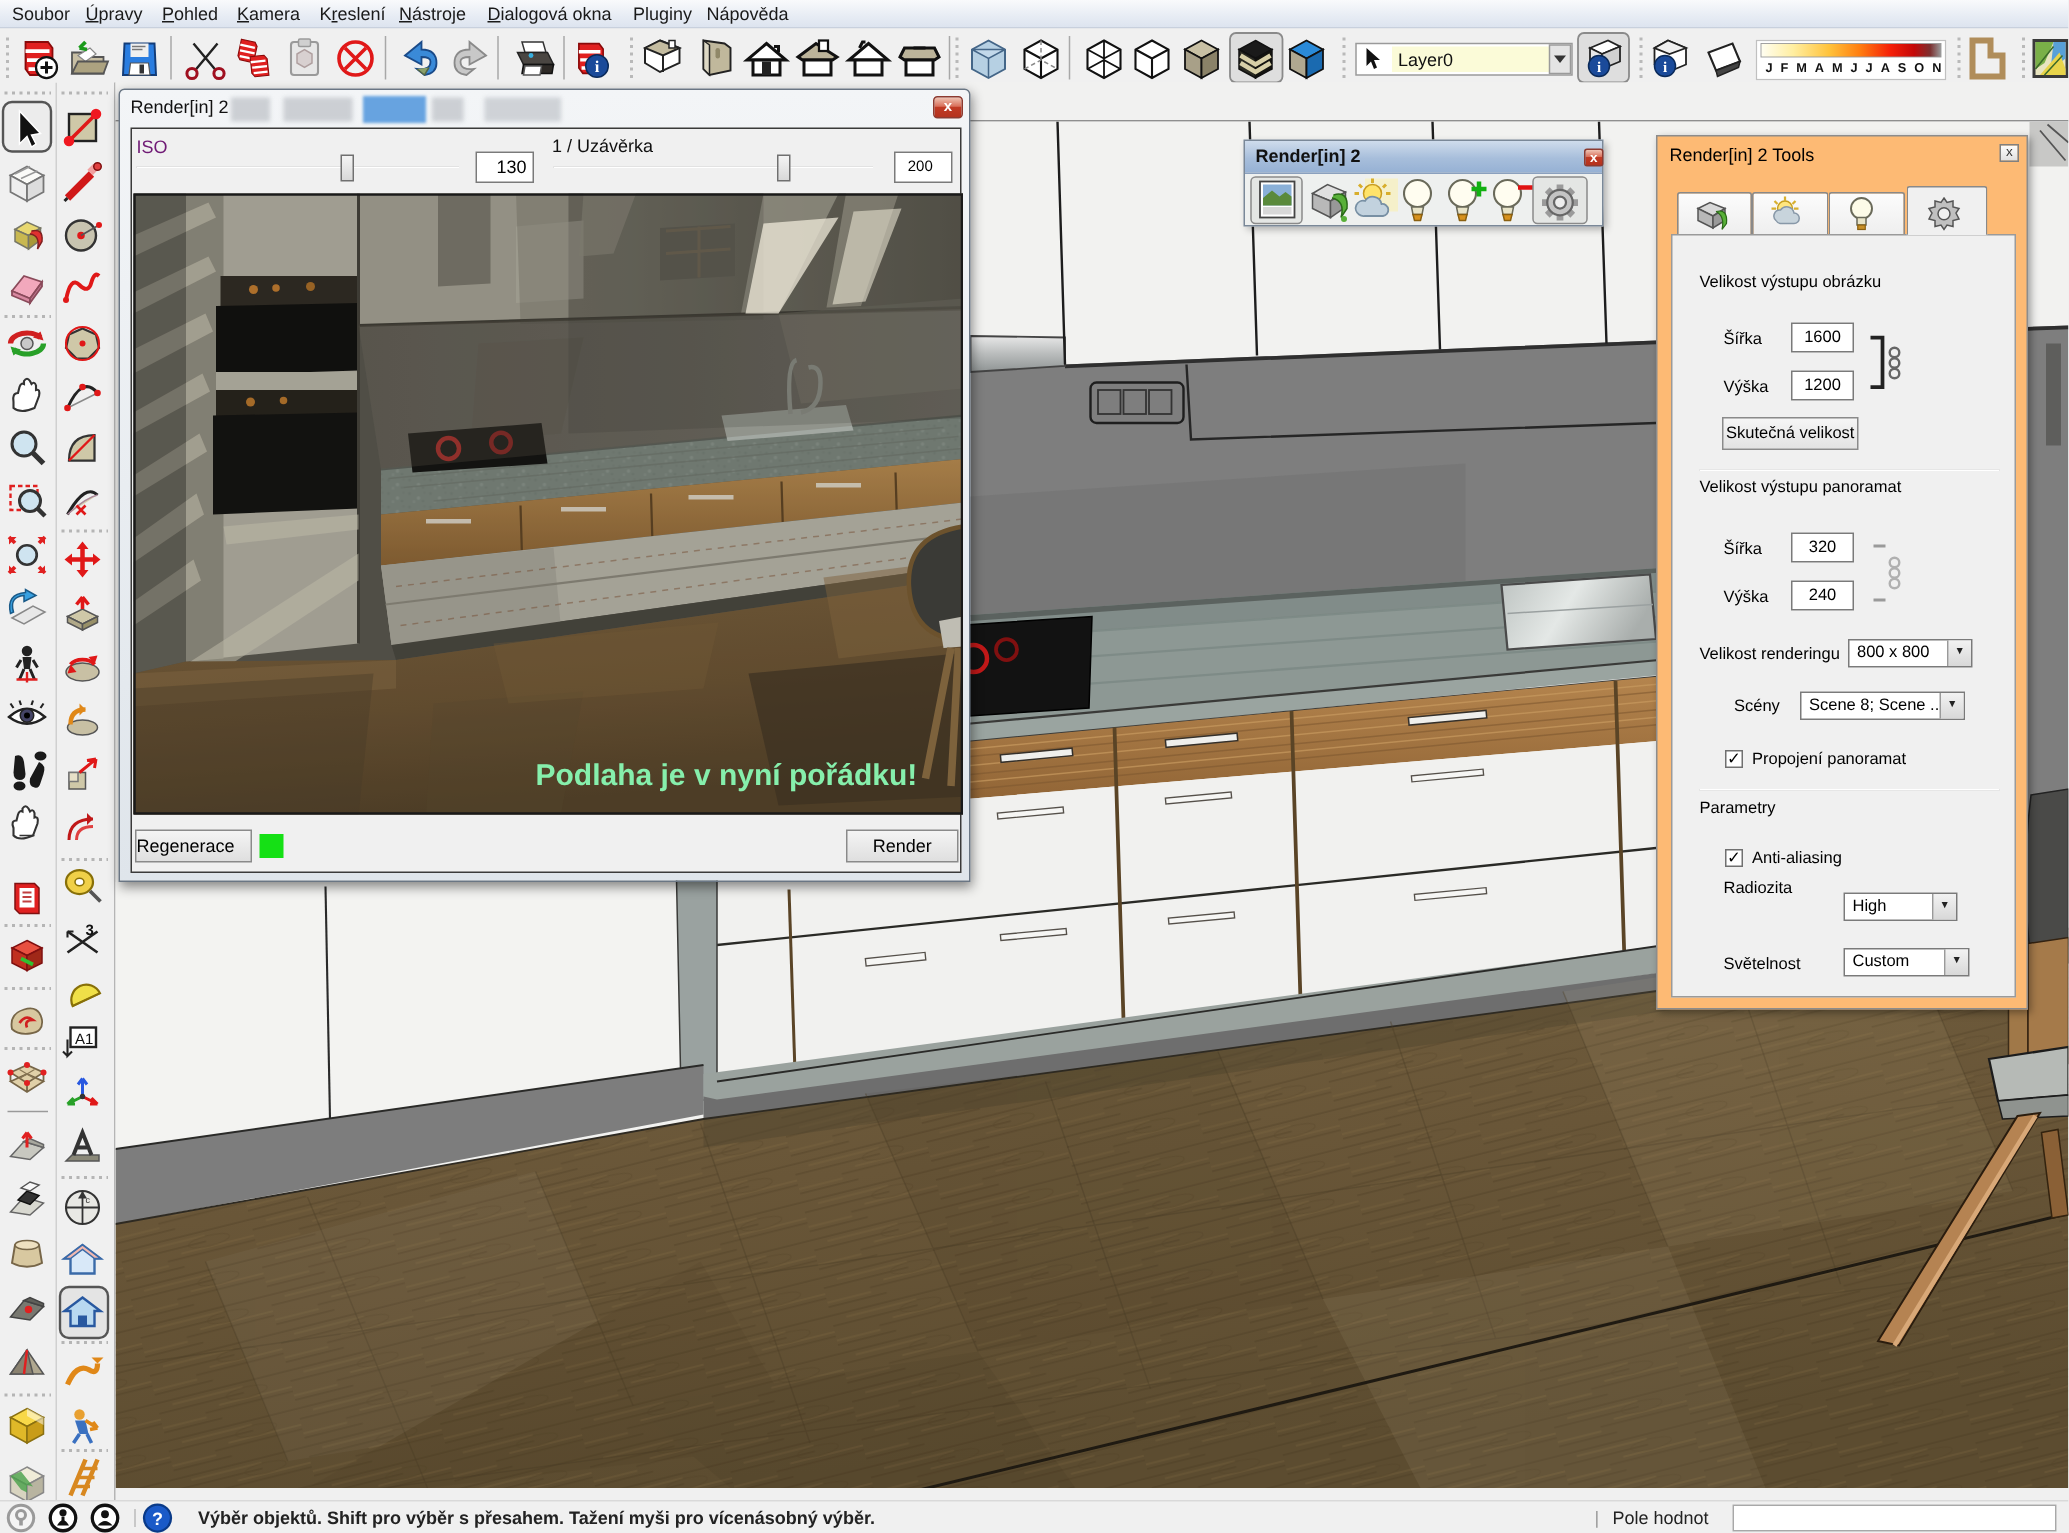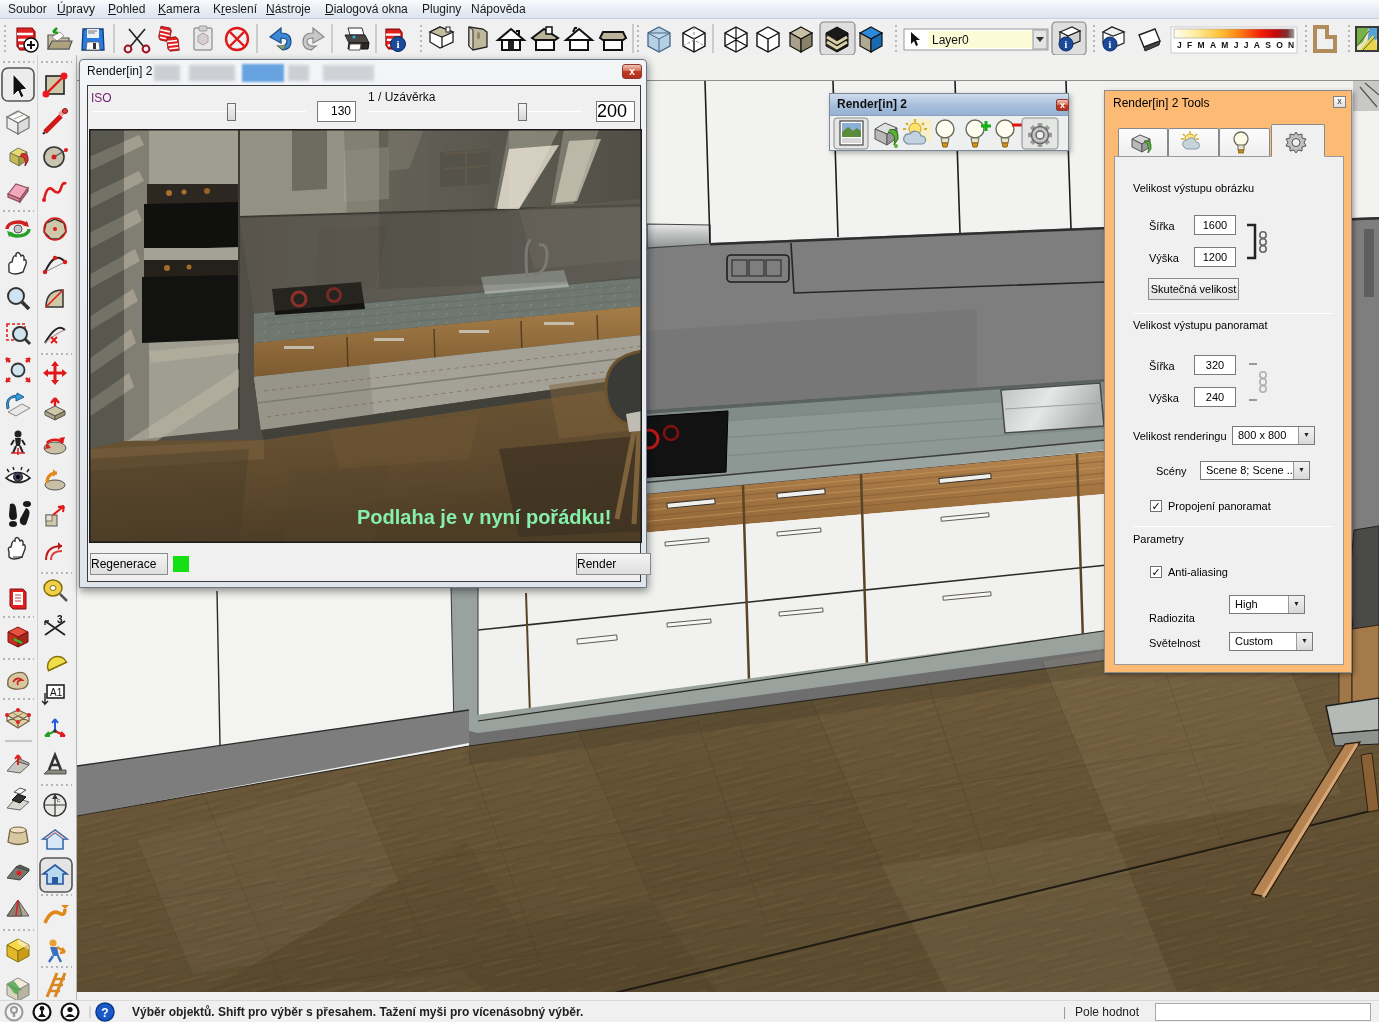--- a/index.html
+++ b/index.html
@@ -713,21 +713,21 @@
     text-align:center;line-height:13px;">x</div>
   </div>
   <div class="abs" style="left:7px;top:25px;width:554px;height:497px;background:#f0f0f0;border:1px solid #3a3a3a;">
     <div class="abs" style="left:3px;top:5px;font-size:12px;color:#701a75;">ISO</div>
     <div class="abs" style="left:280px;top:4px;font-size:12px;color:#111;">1 / Uzávěrka</div>
     <div class="abs" style="left:3px;top:25px;width:215px;height:1px;background:#9a9a9a;border-bottom:1px solid #fff;"></div>
     <div class="abs" style="left:139px;top:17px;width:9px;height:18px;background:linear-gradient(#f4f4f4,#d8d8d8);border:1px solid #707070;"></div>
     <div class="abs" style="left:229px;top:15px;width:39px;height:21px;background:#fff;border:1px solid #7a7a7a;font-size:12px;text-align:right;line-height:19px;padding-right:4px;">130</div>
     <div class="abs" style="left:281px;top:25px;width:213px;height:1px;background:#9a9a9a;border-bottom:1px solid #fff;"></div>
     <div class="abs" style="left:430px;top:17px;width:9px;height:18px;background:linear-gradient(#f4f4f4,#d8d8d8);border:1px solid #707070;"></div>
-    <div class="abs" style="left:508px;top:15px;width:39px;height:21px;background:#fff;border:1px solid #7a7a7a;font-size:18px;text-align:left;line-height:19px;padding-right:4px;">200</div>
+    <div class="abs" style="left:508px;top:15px;width:39px;height:21px;background:#fff;border:1px solid #7a7a7a;font-size:10px;text-align:center;line-height:19px;padding-right:4px;">200</div>
     <div class="abs" style="left:1px;top:43px;width:553px;height:414px;background:#111;">
       <svg width="553" height="414" viewBox="0 0 553 414" style="position:absolute;left:0;top:0;">
       <defs>
       <linearGradient id="rwall" x1="0" y1="0" x2="1" y2="0">
         <stop offset="0" stop-color="#5c5a54"></stop>
               <stop offset="0.55" stop-color="#686660"></stop>
               <stop offset="1" stop-color="#787670"></stop>
             </linearGradient>
       <linearGradient id="rcab" x1="0" y1="0" x2="1" y2="0">
         <stop offset="0" stop-color="#b2afa2"></stop>
@@ -849,21 +849,21 @@
       <polygon points="150,0 553,0 553,78 150,88" fill="#3a382e" opacity="0.26"></polygon>
       <polygon points="290,0 553,0 553,150 290,160" fill="#34322a" opacity="0.18"></polygon>
       <polygon points="420,20 470,16 430,80 408,80" fill="#efeada" opacity="0.75"></polygon>
       <polygon points="480,12 512,10 488,72 466,74" fill="#e8e2d0" opacity="0.6"></polygon>
       <rect x="0" y="0" width="553" height="414" fill="none" stroke="#1a1a1a" stroke-width="3"></rect>
       </svg>
       <div class="abs" style="left:268px;top:377px;font-size:20px;font-weight:bold;color:#86efac;white-space:nowrap;">Podlaha je v nyní pořádku!</div>
     </div>
     <div class="abs" style="left:2px;top:467px;width:78px;height:22px;background:linear-gradient(#f4f4f4,#dfdfdf);border:1px solid #8a8a8a;font-size:12px;text-align:left;line-height:20px;">Regenerace</div>
     <div class="abs" style="left:85px;top:470px;width:16px;height:16px;background:#15e015;"></div>
-    <div class="abs" style="left:488px;top:467px;width:75px;height:22px;background:linear-gradient(#f4f4f4,#dfdfdf);border:1px solid #8a8a8a;font-size:12px;text-align:left;line-height:20px;">Render</div>
+    <div class="abs" style="left:476px;top:467px;width:75px;height:22px;background:linear-gradient(#f4f4f4,#dfdfdf);border:1px solid #8a8a8a;font-size:12px;text-align:center;line-height:20px;">Render</div>
   </div>
 </div>
 <div id="smalltb" class="abs" style="left:829px;top:93px;width:240px;height:58px;
 background:#eef0ef;border:1px solid #7a8898;box-shadow:2px 2px 5px rgba(0,0,0,0.3);">
   <div class="abs" style="left:0;top:0;width:238px;height:22px;background:linear-gradient(#cfdcec,#a7bedb 55%,#96b1d4);border-bottom:1px solid #8aa0be;">
     <div class="abs" style="left:7px;top:3px;font-size:12px;font-weight:bold;color:#111;">Render[in] 2</div>
     <div class="abs" style="left:227px;top:5px;width:20px;height:14px;"></div>
     <div class="abs" style="left:226px;top:5px;width:13px;height:12px;border-radius:2px;border:1px solid #8c3a30;background:linear-gradient(#efc4b4,#d9705b 45%,#c03a24 50%,#b5321e);color:#fff;font-size:9px;font-weight:bold;text-align:center;line-height:11px;">x</div>
   </div>
   <svg class="abs" style="left:0;top:22px" width="238" height="35">
@@ -993,19 +993,19 @@
     <div class="abs" style="right:0;top:0;width:16px;height:17px;background:linear-gradient(#f2f2f2,#d8d8d8);border-left:1px solid #9a9a9a;text-align:center;line-height:16px;font-size:7px;color:#222;padding-left:0;">▼</div></div>
   <div class="abs" style="left:51px;top:374px;">Scény</div>
   <div class="abs" style="left:95px;top:370px;width:110px;height:19px;background:#fff;border:1px solid #7a7a7a;line-height:17px;padding-left:5px;">Scene 8; Scene ...
     <div class="abs" style="right:0;top:0;width:16px;height:17px;background:linear-gradient(#f2f2f2,#d8d8d8);border-left:1px solid #9a9a9a;text-align:center;line-height:16px;font-size:7px;color:#222;">▼</div></div>
   <div class="abs" style="left:45px;top:409px;width:12px;height:12px;background:#fff;border:1px solid #707070;font-size:11px;line-height:11px;text-align:center;">✓</div>
   <div class="abs" style="left:63px;top:409px;">Propojení panoramat</div>
   <div class="abs" style="left:28px;top:435px;width:200px;height:1px;background:#a8a8a8;border-bottom:1px solid #fff;"></div>
   <div class="abs" style="left:28px;top:442px;">Parametry</div>
   <div class="abs" style="left:45px;top:475px;width:12px;height:12px;background:#fff;border:1px solid #707070;font-size:11px;line-height:11px;text-align:center;">✓</div>
   <div class="abs" style="left:63px;top:475px;">Anti-aliasing</div>
-  <div class="abs" style="left:44px;top:521px;">Radiozita</div>
+  <div class="abs" style="left:44px;top:495px;">Radiozita</div>
   <div class="abs" style="left:124px;top:504px;width:76px;height:19px;background:#fff;border:1px solid #7a7a7a;line-height:17px;padding-left:5px;">High
     <div class="abs" style="right:0;top:0;width:16px;height:17px;background:linear-gradient(#f2f2f2,#d8d8d8);border-left:1px solid #9a9a9a;text-align:center;line-height:16px;font-size:7px;color:#222;">▼</div></div>
   <div class="abs" style="left:44px;top:546px;">Světelnost</div>
   <div class="abs" style="left:124px;top:541px;width:84px;height:19px;background:#fff;border:1px solid #7a7a7a;line-height:17px;padding-left:5px;">Custom
     <div class="abs" style="right:0;top:0;width:16px;height:17px;background:linear-gradient(#f2f2f2,#d8d8d8);border-left:1px solid #9a9a9a;text-align:center;line-height:16px;font-size:7px;color:#222;">▼</div></div>
 </div>
 
 </body></html>

